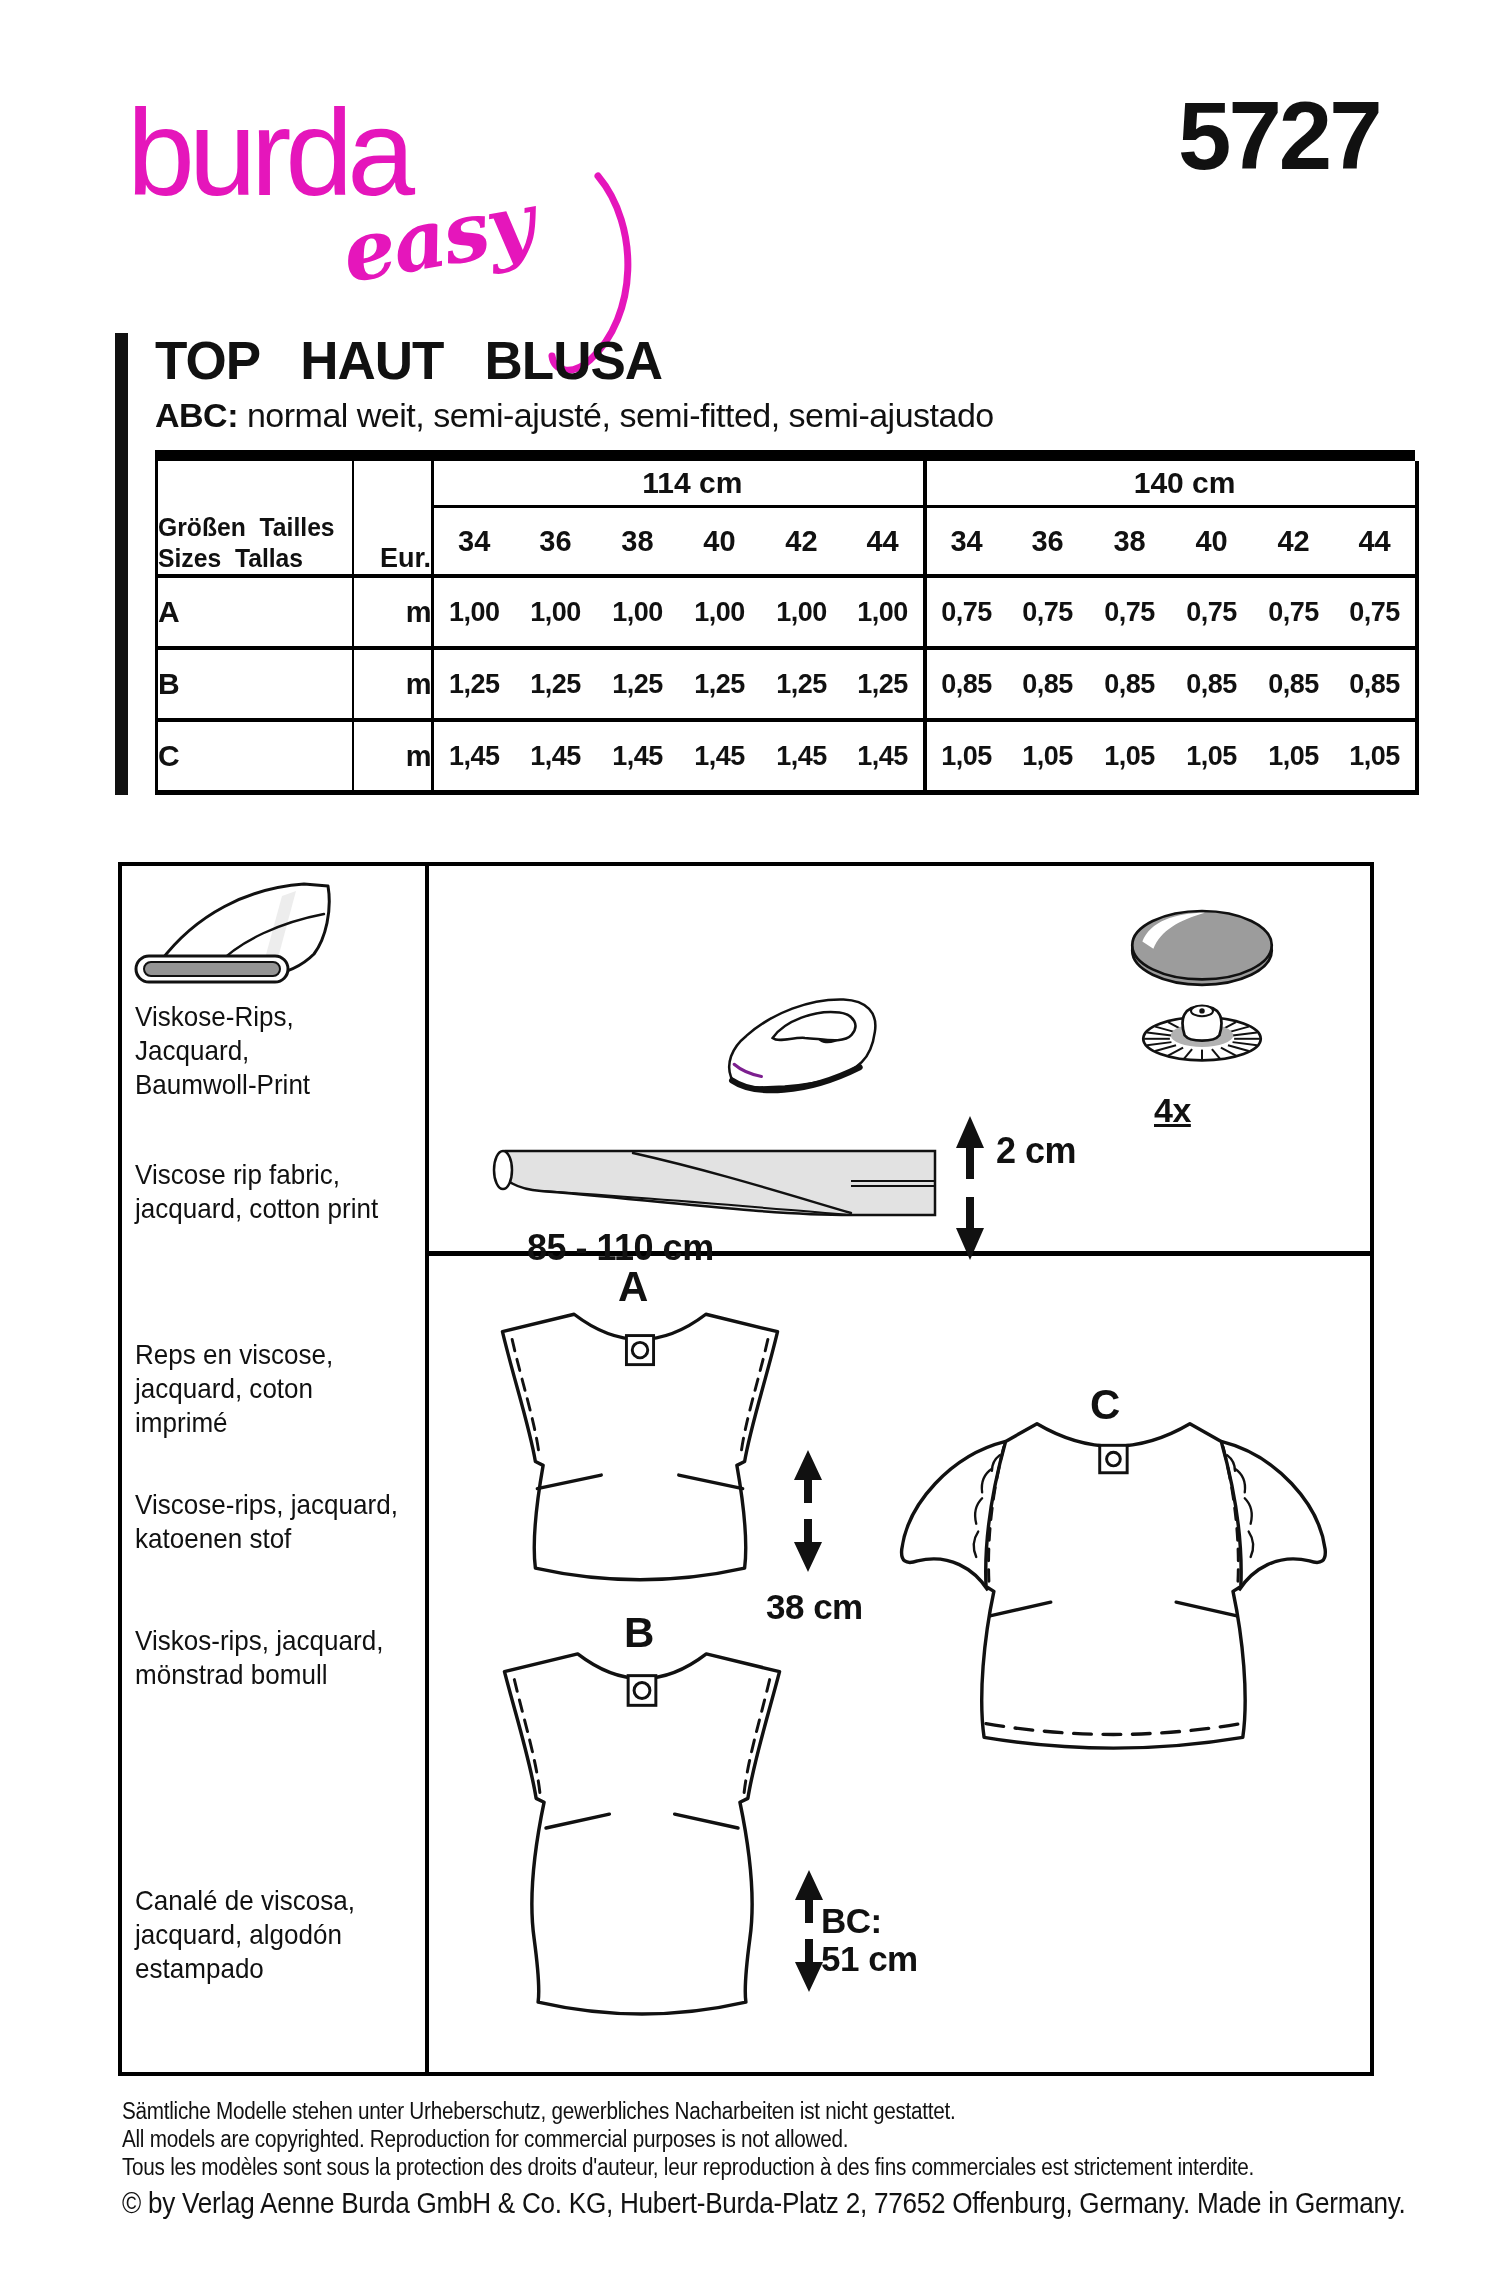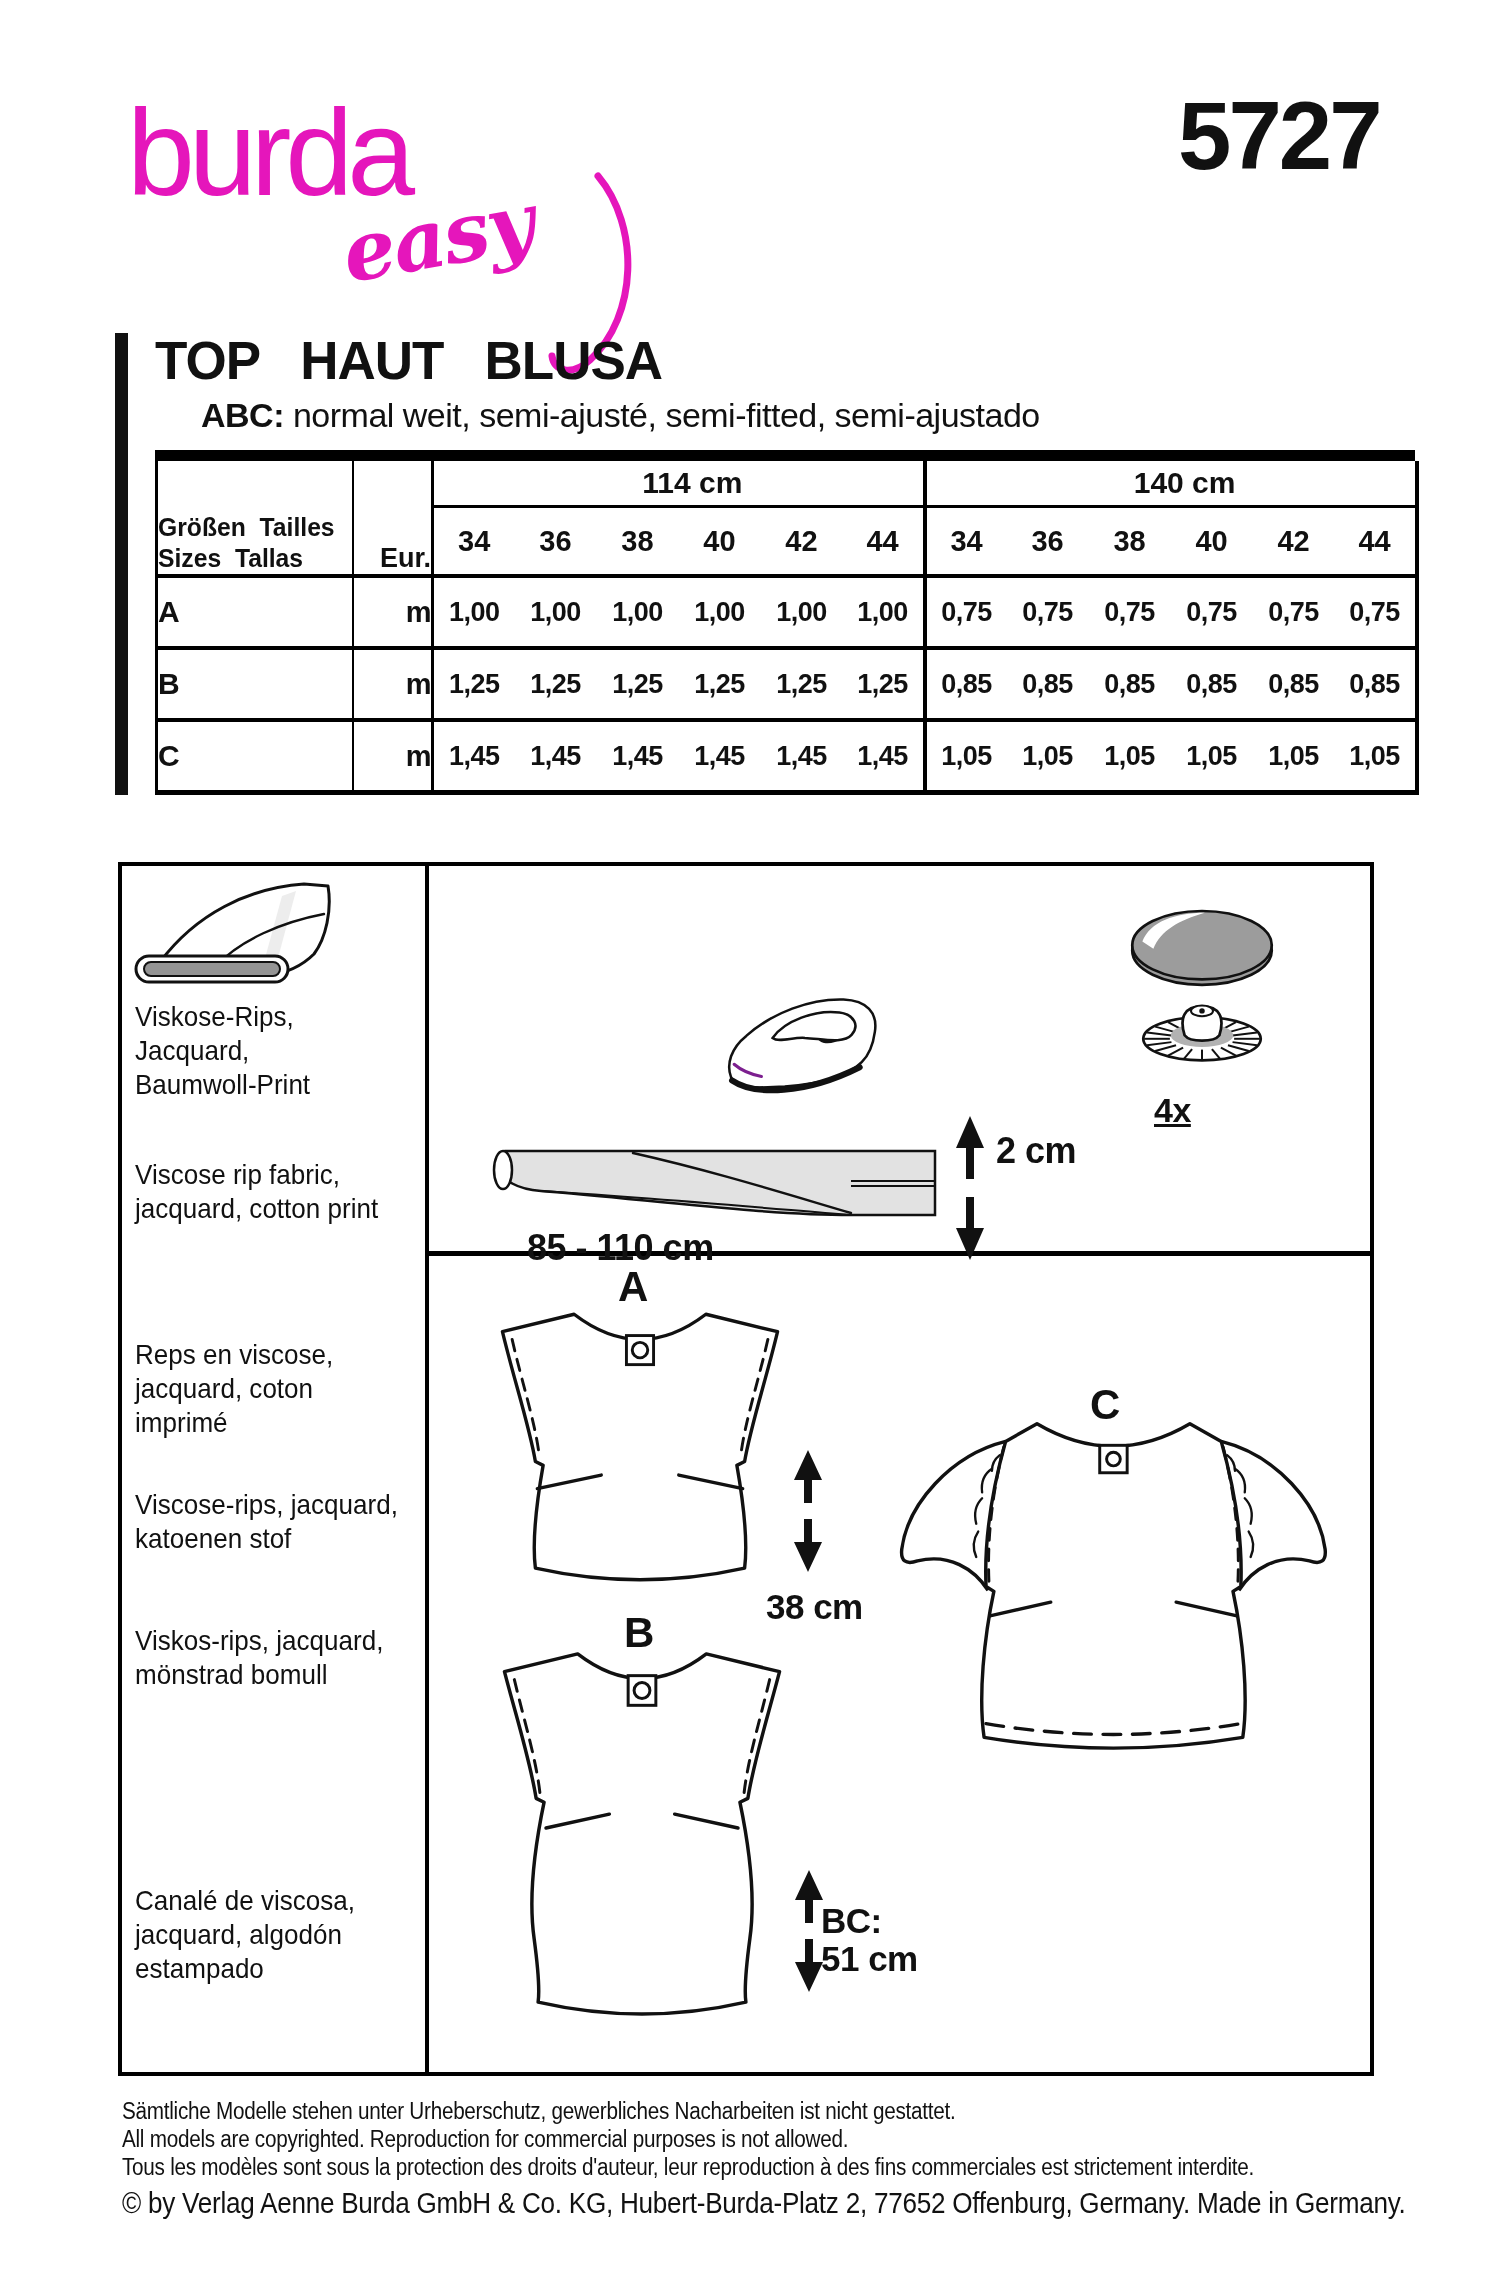--- a/index.html
+++ b/index.html
@@ -9,21 +9,21 @@
 
   
   .logo-main{font-size:122px;font-weight:normal;letter-spacing:-6px;color:var(--magenta);line-height:1;margin-left:15px;}
   .logo-easy{font-family:"DejaVu Serif", serif;font-style:italic;font-weight:bold;
              font-size:82px;color:var(--magenta);transform:rotate(-10deg);letter-spacing:-2px;line-height:1;}
   .pattern-number{font-size:96px;font-weight:bold;letter-spacing:-3px;line-height:1;}
 
   
   .title-bar{width:13px;height:462px;background:#111;}
   .garment-title{font-size:53px;font-weight:bold;letter-spacing:-1px;white-space:pre;line-height:1;}
-  .fit-line{font-size:34px;letter-spacing:-0.5px;line-height:1;white-space:pre;margin-left:46px;}
+  .fit-line{font-size:34px;letter-spacing:-0.5px;line-height:1;white-space:pre;}
   .fit-line .b{font-weight:bold;}
 
   
   .size-table-wrap{width:1260px;}
   .table-topbar{height:11px;background:#000;}
   table.sizes{border-collapse:collapse;table-layout:fixed;width:1260px;
               border-left:3px solid #000;border-right:4px solid #000;border-bottom:5px solid #000;}
   table.sizes th,table.sizes td{padding:0;font-weight:bold;color:#111;}
   .label-cell{vertical-align:bottom;text-align:left;padding:0 0 8px 6px;font-size:26px;line-height:31px;}
   .label-cell div{white-space:pre;transform:scaleX(0.95);transform-origin:0 100%;}

